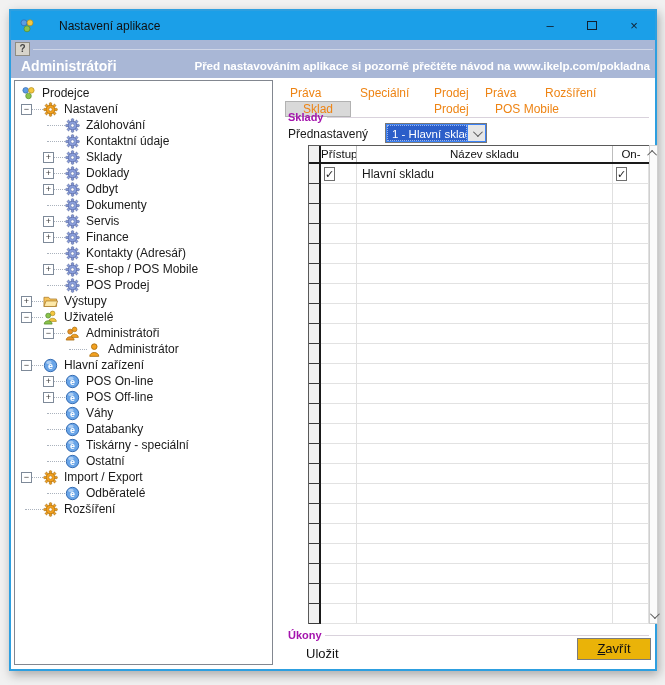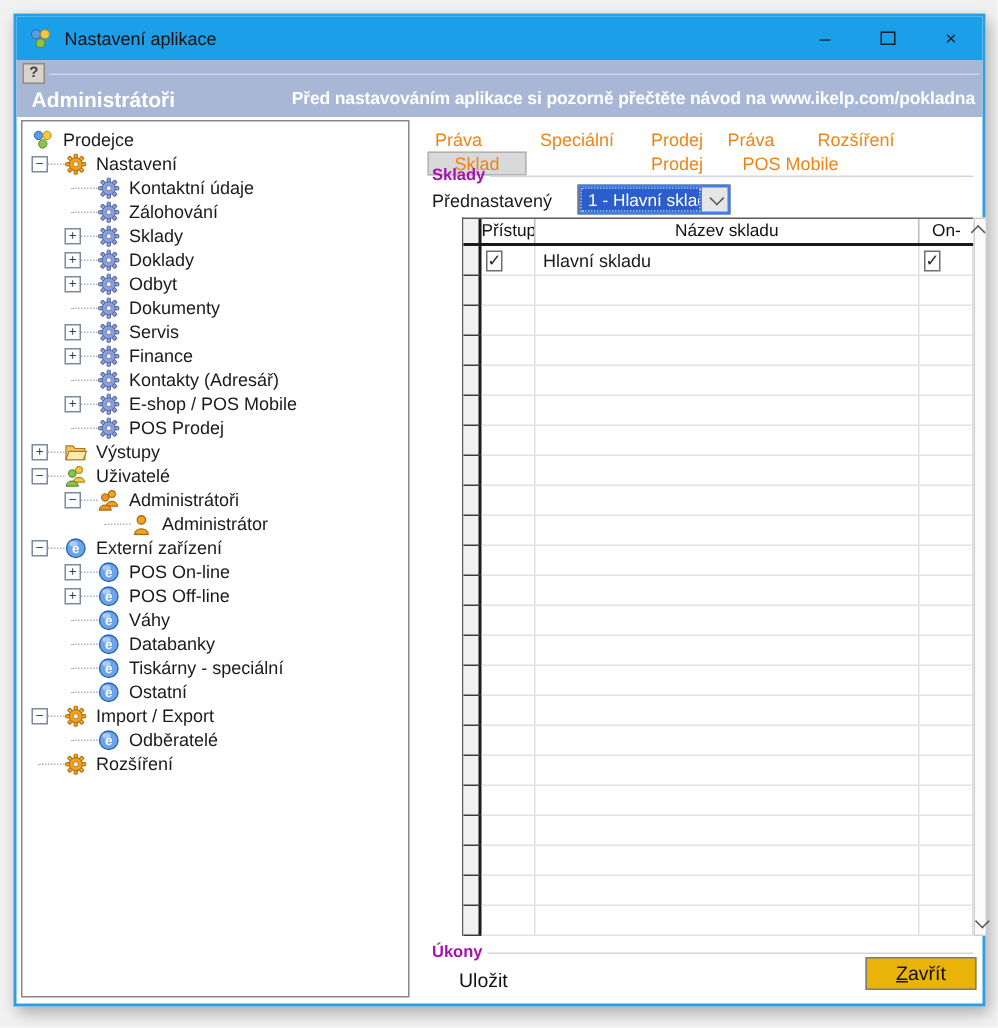--- a/index.html
+++ b/index.html
@@ -8,21 +8,21 @@
 
   .window {
     position:absolute; left:9px; top:9px; width:648px; height:662px;
     background:#ffffff; border:2px solid #2d9fe0;
     box-shadow:2px 4px 10px rgba(0,0,0,.30);
   }
 
   
   .titlebar { height:29px; background:#1b9fe8; display:flex; align-items:center; padding-left:8px; }
   .titlebar .app-icon { width:16px; height:16px; flex:0 0 16px; }
-  .titlebar .title { margin-left:8px; font-size:12px; color:#101010; flex:1 1 auto; }
+  .titlebar .title { margin-left:24px; font-size:12px; color:#101010; flex:1 1 auto; }
   .win-btn { width:42px; height:29px; display:flex; align-items:center; justify-content:center;
              font-size:13px; color:#102030; cursor:default; }
   .win-btn .maxbox { width:10px; height:9px; border:1px solid #102030; display:block; }
 
   
   .band { height:38px; background:#a9b7d6; position:relative; }
   .help-btn { position:absolute; left:4px; top:2px; width:15px; height:14px;
               background:#d8d4cb; border:1px solid #8f8c83; font-size:10px; font-weight:bold;
               color:#444; text-align:center; line-height:12px; }
   .band-groove { position:absolute; left:22px; right:2px; top:9px; height:1px; background:rgba(255,255,255,.45); }
@@ -156,40 +156,40 @@
             <g fill="#8b9fdc" stroke="#55679f" stroke-width="0.7">
               <rect x="6.8" y="0.8" width="2.4" height="14.4" rx="0.7" transform="rotate(0 8 8)"></rect>
               <rect x="6.8" y="0.8" width="2.4" height="14.4" rx="0.7" transform="rotate(45 8 8)"></rect>
               <rect x="6.8" y="0.8" width="2.4" height="14.4" rx="0.7" transform="rotate(90 8 8)"></rect>
               <rect x="6.8" y="0.8" width="2.4" height="14.4" rx="0.7" transform="rotate(135 8 8)"></rect>
               <circle cx="8" cy="8" r="4.6"></circle>
             </g>
             <circle cx="8" cy="8" r="1.8" fill="#ffffff" stroke="#55679f" stroke-width="0.6"></circle>
           </svg>
         </span>
+        <span class="tree-label">Zálohování</span>
+      </div>
+      <div class="tree-row">
+        <span class="indent" style="width:28px"></span>
+        <span class="tree-slot">
+          <span class="slot-stub" style="margin-left:4px"></span>
+        </span>
+        <span class="tree-icon">
+          <svg viewBox="0 0 16 16">
+            <g fill="#8b9fdc" stroke="#55679f" stroke-width="0.7">
+              <rect x="6.8" y="0.8" width="2.4" height="14.4" rx="0.7" transform="rotate(0 8 8)"></rect>
+              <rect x="6.8" y="0.8" width="2.4" height="14.4" rx="0.7" transform="rotate(45 8 8)"></rect>
+              <rect x="6.8" y="0.8" width="2.4" height="14.4" rx="0.7" transform="rotate(90 8 8)"></rect>
+              <rect x="6.8" y="0.8" width="2.4" height="14.4" rx="0.7" transform="rotate(135 8 8)"></rect>
+              <circle cx="8" cy="8" r="4.6"></circle>
+            </g>
+            <circle cx="8" cy="8" r="1.8" fill="#ffffff" stroke="#55679f" stroke-width="0.6"></circle>
+          </svg>
+        </span>
         <span class="tree-label">Kontaktní údaje</span>
-      </div>
-      <div class="tree-row">
-        <span class="indent" style="width:28px"></span>
-        <span class="tree-slot">
-          <span class="slot-stub" style="margin-left:4px"></span>
-        </span>
-        <span class="tree-icon">
-          <svg viewBox="0 0 16 16">
-            <g fill="#8b9fdc" stroke="#55679f" stroke-width="0.7">
-              <rect x="6.8" y="0.8" width="2.4" height="14.4" rx="0.7" transform="rotate(0 8 8)"></rect>
-              <rect x="6.8" y="0.8" width="2.4" height="14.4" rx="0.7" transform="rotate(45 8 8)"></rect>
-              <rect x="6.8" y="0.8" width="2.4" height="14.4" rx="0.7" transform="rotate(90 8 8)"></rect>
-              <rect x="6.8" y="0.8" width="2.4" height="14.4" rx="0.7" transform="rotate(135 8 8)"></rect>
-              <circle cx="8" cy="8" r="4.6"></circle>
-            </g>
-            <circle cx="8" cy="8" r="1.8" fill="#ffffff" stroke="#55679f" stroke-width="0.6"></circle>
-          </svg>
-        </span>
-        <span class="tree-label">Zálohování</span>
       </div>
       <div class="tree-row">
         <span class="indent" style="width:28px"></span>
         <span class="tree-slot">
           <span class="expander">+</span>
           <span class="slot-stub"></span>
         </span>
         <span class="tree-icon">
           <svg viewBox="0 0 16 16">
             <g fill="#8b9fdc" stroke="#55679f" stroke-width="0.7">
@@ -436,21 +436,21 @@
           <span class="expander">−</span>
           <span class="slot-stub"></span>
         </span>
         <span class="tree-icon">
           <svg viewBox="0 0 16 16">
             <circle cx="8" cy="8" r="6.6" fill="#69a5e8" stroke="#2f66ae" stroke-width="1"></circle>
             <ellipse cx="6.3" cy="4.8" rx="3" ry="1.9" fill="rgba(255,255,255,0.45)"></ellipse>
             <text x="8" y="11.4" text-anchor="middle" font-size="9.5" font-weight="bold" fill="#ffffff" font-family="Liberation Sans, sans-serif">e</text>
           </svg>
         </span>
-        <span class="tree-label">Externí zařízení</span>
+        <span class="tree-label">Hlavní zařízení</span>
       </div>
       <div class="tree-row">
         <span class="indent" style="width:28px"></span>
         <span class="tree-slot">
           <span class="expander">+</span>
           <span class="slot-stub"></span>
         </span>
         <span class="tree-icon">
           <svg viewBox="0 0 16 16">
             <circle cx="8" cy="8" r="6.6" fill="#69a5e8" stroke="#2f66ae" stroke-width="1"></circle>

